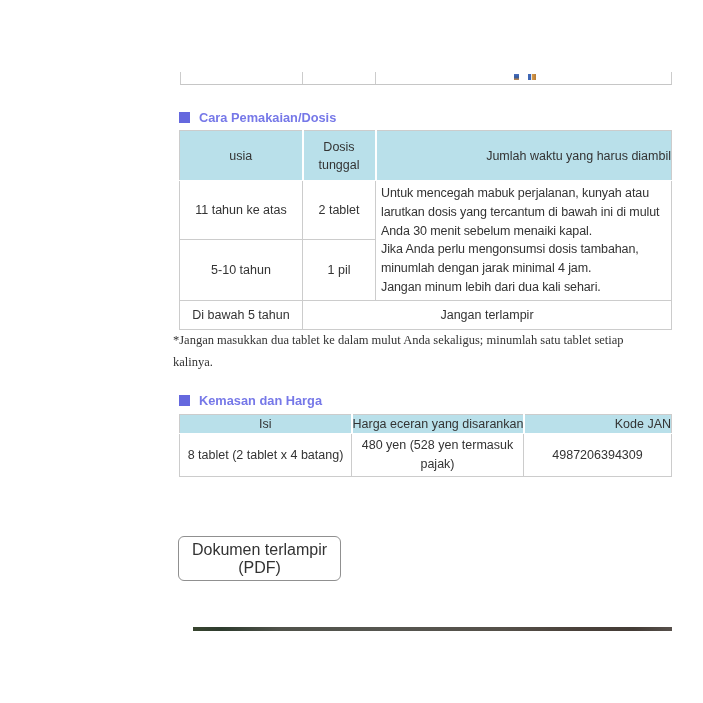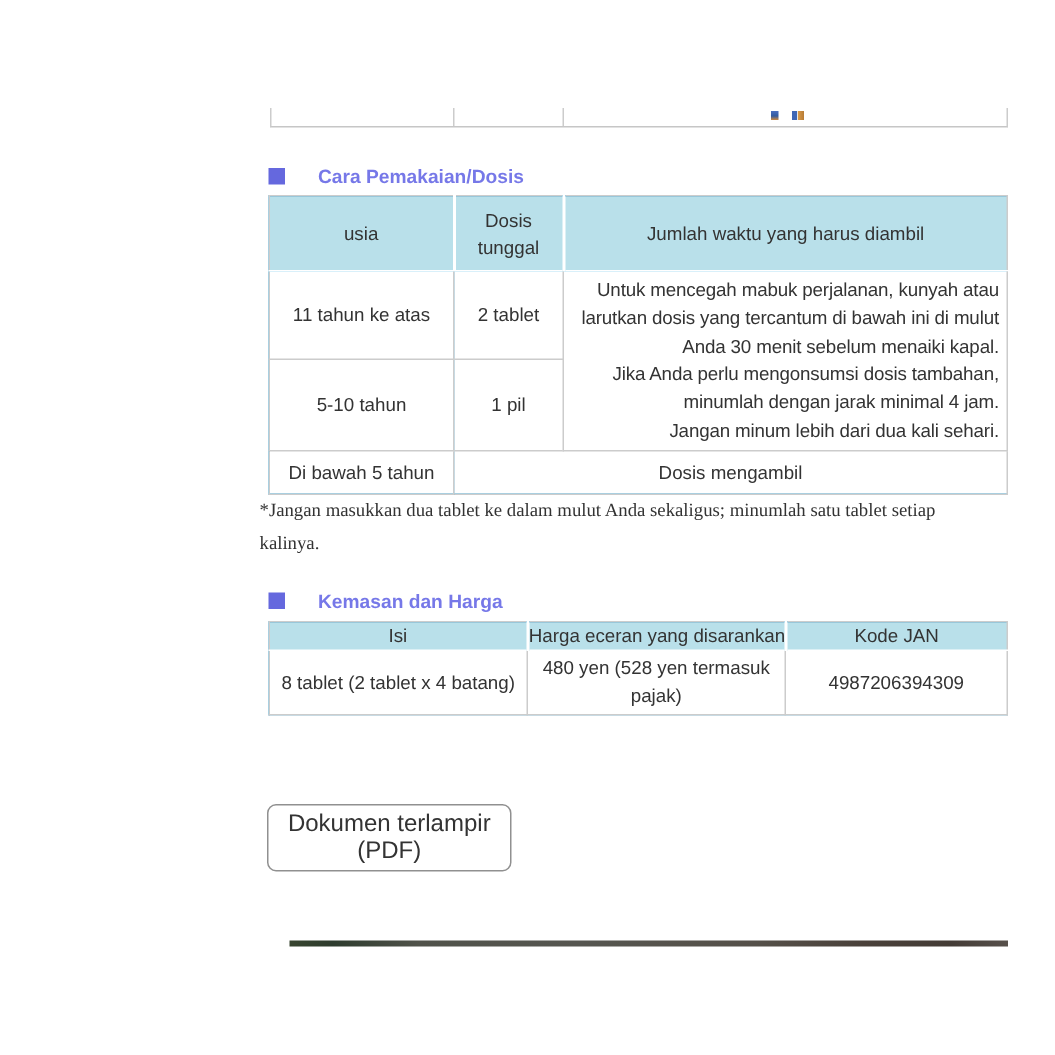--- a/index.html
+++ b/index.html
@@ -21,52 +21,52 @@
   .remnant .vdiv.d1 { left:121px; }
   .remnant .vdiv.d2 { left:194px; }
   .speck { position:absolute; top:2px; }
   .speck.s1 { left:333px; width:5px; height:6px;
     background:linear-gradient(180deg,#4a6fc0 0%,#335a9e 55%,#d08a3e 100%); }
   .speck.s2 { left:347px; width:8px; height:6px;
     background:linear-gradient(90deg,#3f67b5 0%,#3f67b5 40%,#e6e6e6 40%,#e6e6e6 52%,#d79a4a 52%,#b87c35 100%); }
 
   
   .section-title {
-    position:absolute; left:179px; display:flex; align-items:center; gap:22px;
+    position:absolute; left:179px; display:flex; align-items:center; gap:9px;
     font-size:12.8px; font-weight:bold; color:var(--section_title,#7678e8);
   }
   .section-title .bullet { width:11px; height:11px; background:var(--section_bullet,#6568de); flex:0 0 auto; }
   .title-dosage { top:110px; }
   .title-packaging { top:393px; }
 
   
   table {
     position:absolute; left:179px; border-collapse:collapse; table-layout:fixed;
     background:#0ea5e9; font-size:12.5px; color:var(--body_text,#333);
   }
   th {
     background:var(--table_header_bg,#b9e0ea); font-weight:normal; padding:0;
     border-top:1px solid var(--table_border,#ccc);
     border-right:2px solid #ffffff;
     border-bottom:1px solid #ffffff;
     text-align:center; line-height:18px;
   }
   th:first-child { border-left:1px solid var(--table_border,#ccc); }
-  th:last-child  { border-right:1px solid var(--table_border,#ccc); }
+  th:last-child  { border-right:1px solid var(--table_border,#ccc);text-align:right; }
   td {
     border:1px solid var(--table_border,#ccc);
     text-align:center; padding:2px; line-height:18px; background:#fff;
   }
   .t1 { top:130px; width:492px; }
   .t1 .hrow { height:50px; }
   .t1 .r1 { height:56px; }
   .t1 .r2 { height:57px; }
   .t1 .r3 { height:29px; }
   .t1 td.instr {
-    text-align:right; vertical-align:top; padding:3px 5px;
+    text-align:left; vertical-align:top; padding:3px 5px;
     line-height:18.8px; letter-spacing:-0.1px;
   }
   .t2 { top:414px; width:492px; }
   .t2 .hrow { height:14px; }
   .t2 .drow { height:37px; }
   .t2 th { white-space:nowrap; }
   .t2 td { line-height:19px; }
   .t2 td.nowrap { white-space:nowrap; }
 
   
@@ -126,21 +126,21 @@
         <div>Jika Anda perlu mengonsumsi dosis tambahan, minumlah dengan jarak minimal 4 jam.</div>
         <div>Jangan minum lebih dari dua kali sehari.</div>
       </td>
     </tr>
     <tr class="r2">
       <td>5-10 tahun</td>
       <td>1 pil</td>
     </tr>
     <tr class="r3">
       <td>Di bawah 5 tahun</td>
-      <td colspan="2">Dosis mengambil</td>
+      <td colspan="2">Jangan terlampir</td>
     </tr>
   </tbody>
     </table>
 
   <div class="footnote">
     <div>*Jangan masukkan dua tablet ke dalam mulut Anda sekaligus; minumlah satu tablet setiap</div>
     <div>kalinya.</div>
   </div>
 
   <div class="section-title title-packaging">

